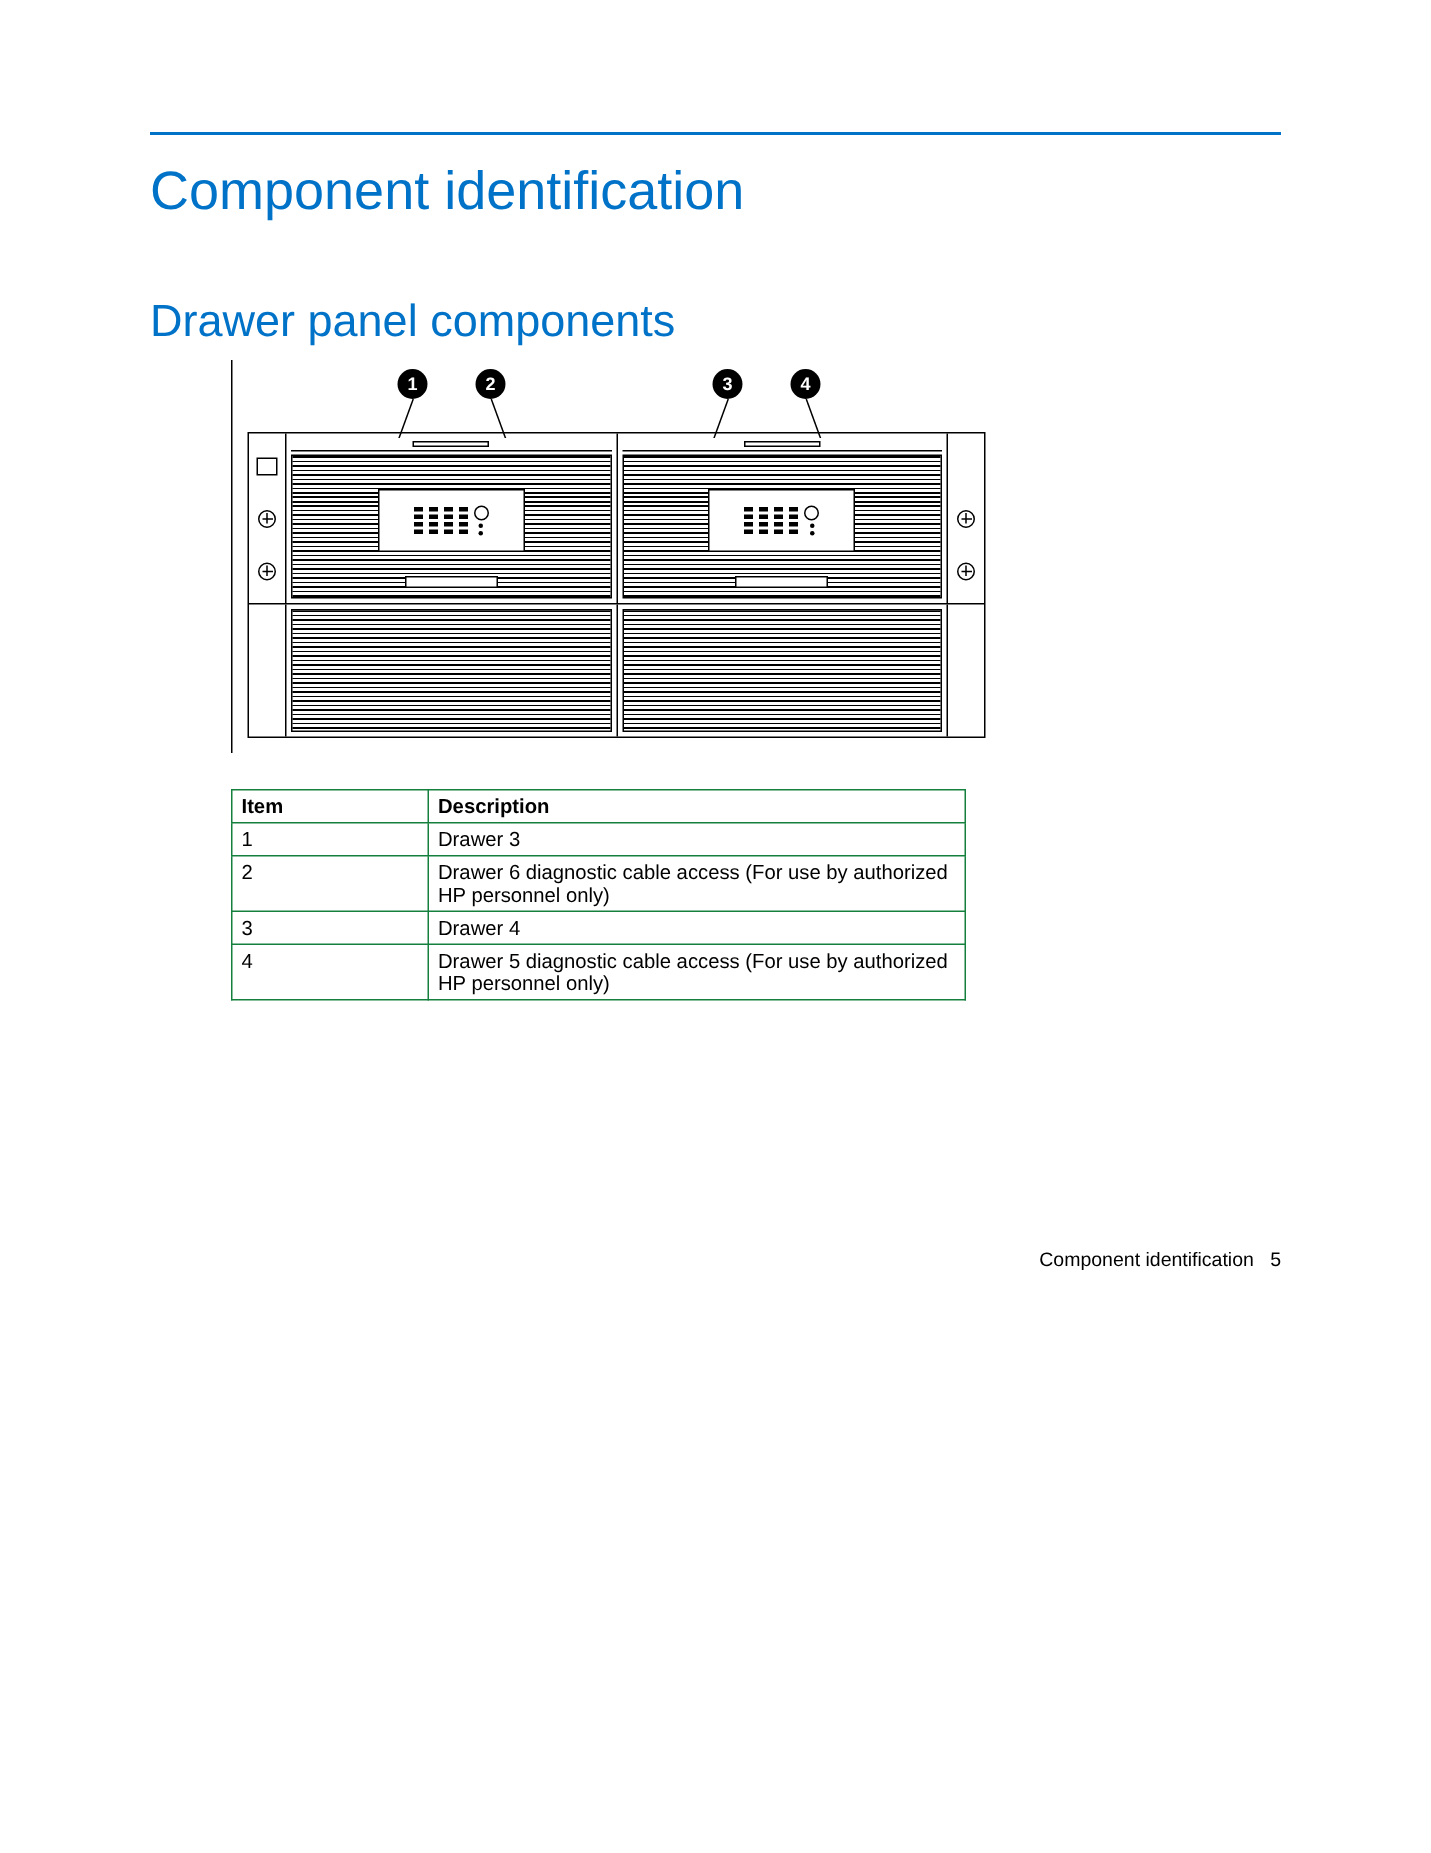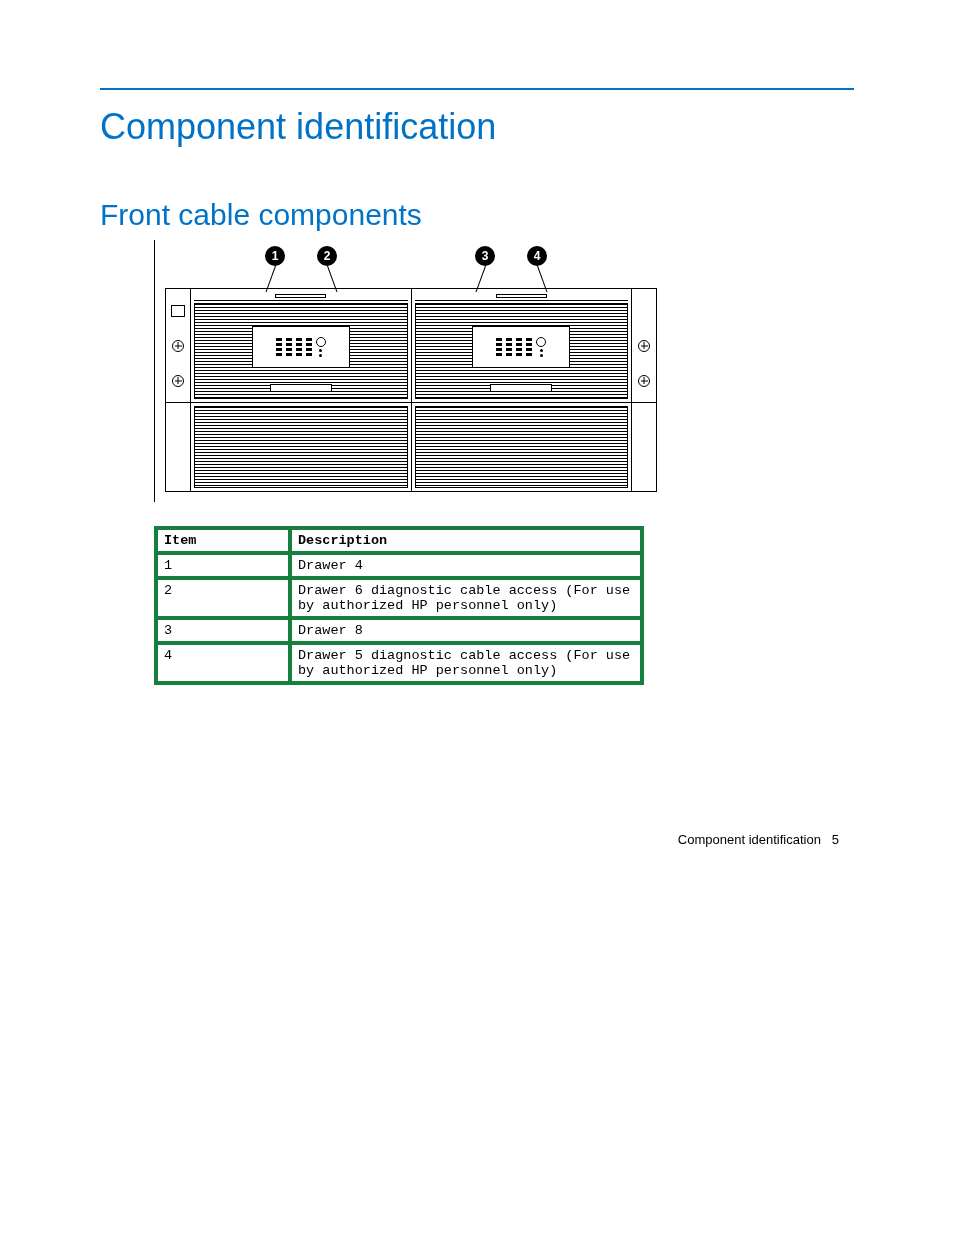--- a/index.html
+++ b/index.html
@@ -200,49 +200,48 @@
   }
 
   table.component-table {
     border-collapse: collapse;
     width: 490px;
     margin-left: 54px;
     font-size: 13.5px;
   }
   table.component-table th,
   table.component-table td {
-    border: 4px solid #15803d;
+    border: 1px solid #15803d;
     padding: 3px 6px;
     text-align: left;
     vertical-align: top;
     font-weight: 400;
-    font-family: Liberation Mono, monospace;
   }
   table.component-table th {
     font-weight: 700;
   }
   table.component-table th:first-child,
   table.component-table td:first-child {
     width: 118px;
   }
 
   .footer {
     position: absolute;
     bottom: 60px;
-    right: 115px;
+    right: 100px;
     font-size: 13px;
   }
 </style>
 </head>
 <body>
 
 <div class="page">
   <div class="rule"></div>
   <h1 class="title">Component identification</h1>
-  <h2 class="subtitle">Front cable components</h2>
+  <h2 class="subtitle">Drawer panel components</h2>
 
   <div class="figure-wrap">
     <div class="figure">
       <div class="callouts">
         <div class="callout" style="left:104px">1</div>
         <div class="lead slant-l" style="left:114px"></div>
         <div class="callout" style="left:156px">2</div>
         <div class="lead slant-r" style="left:166px"></div>
         <div class="callout" style="left:314px">3</div>
         <div class="lead slant-l" style="left:324px"></div>
@@ -358,29 +357,29 @@
   <table class="component-table">
     <thead>
       <tr>
         <th>Item</th>
         <th>Description</th>
       </tr>
     </thead>
     <tbody>
       <tr>
         <td>1</td>
-        <td>Drawer 4</td>
+        <td>Drawer 3</td>
       </tr>
       <tr>
         <td>2</td>
         <td>Drawer 6 diagnostic cable access (For use by authorized HP personnel only)</td>
       </tr>
       <tr>
         <td>3</td>
-        <td>Drawer 8</td>
+        <td>Drawer 4</td>
       </tr>
       <tr>
         <td>4</td>
         <td>Drawer 5 diagnostic cable access (For use by authorized HP personnel only)</td>
       </tr>
     </tbody>
   </table>
 
   <div class="footer">
     <span>Component identification</span>&nbsp;&nbsp;&nbsp;<span>5</span>

